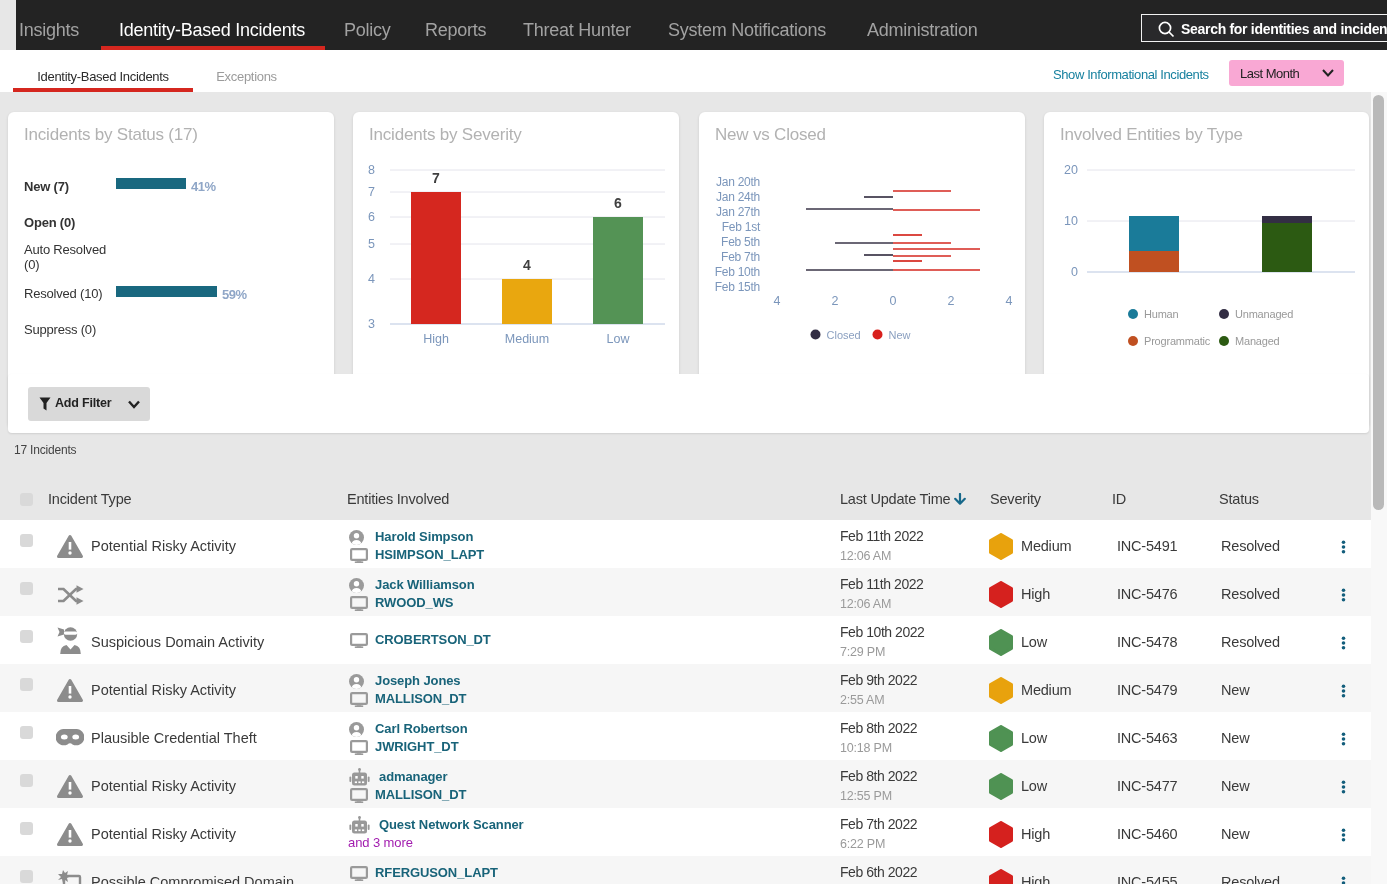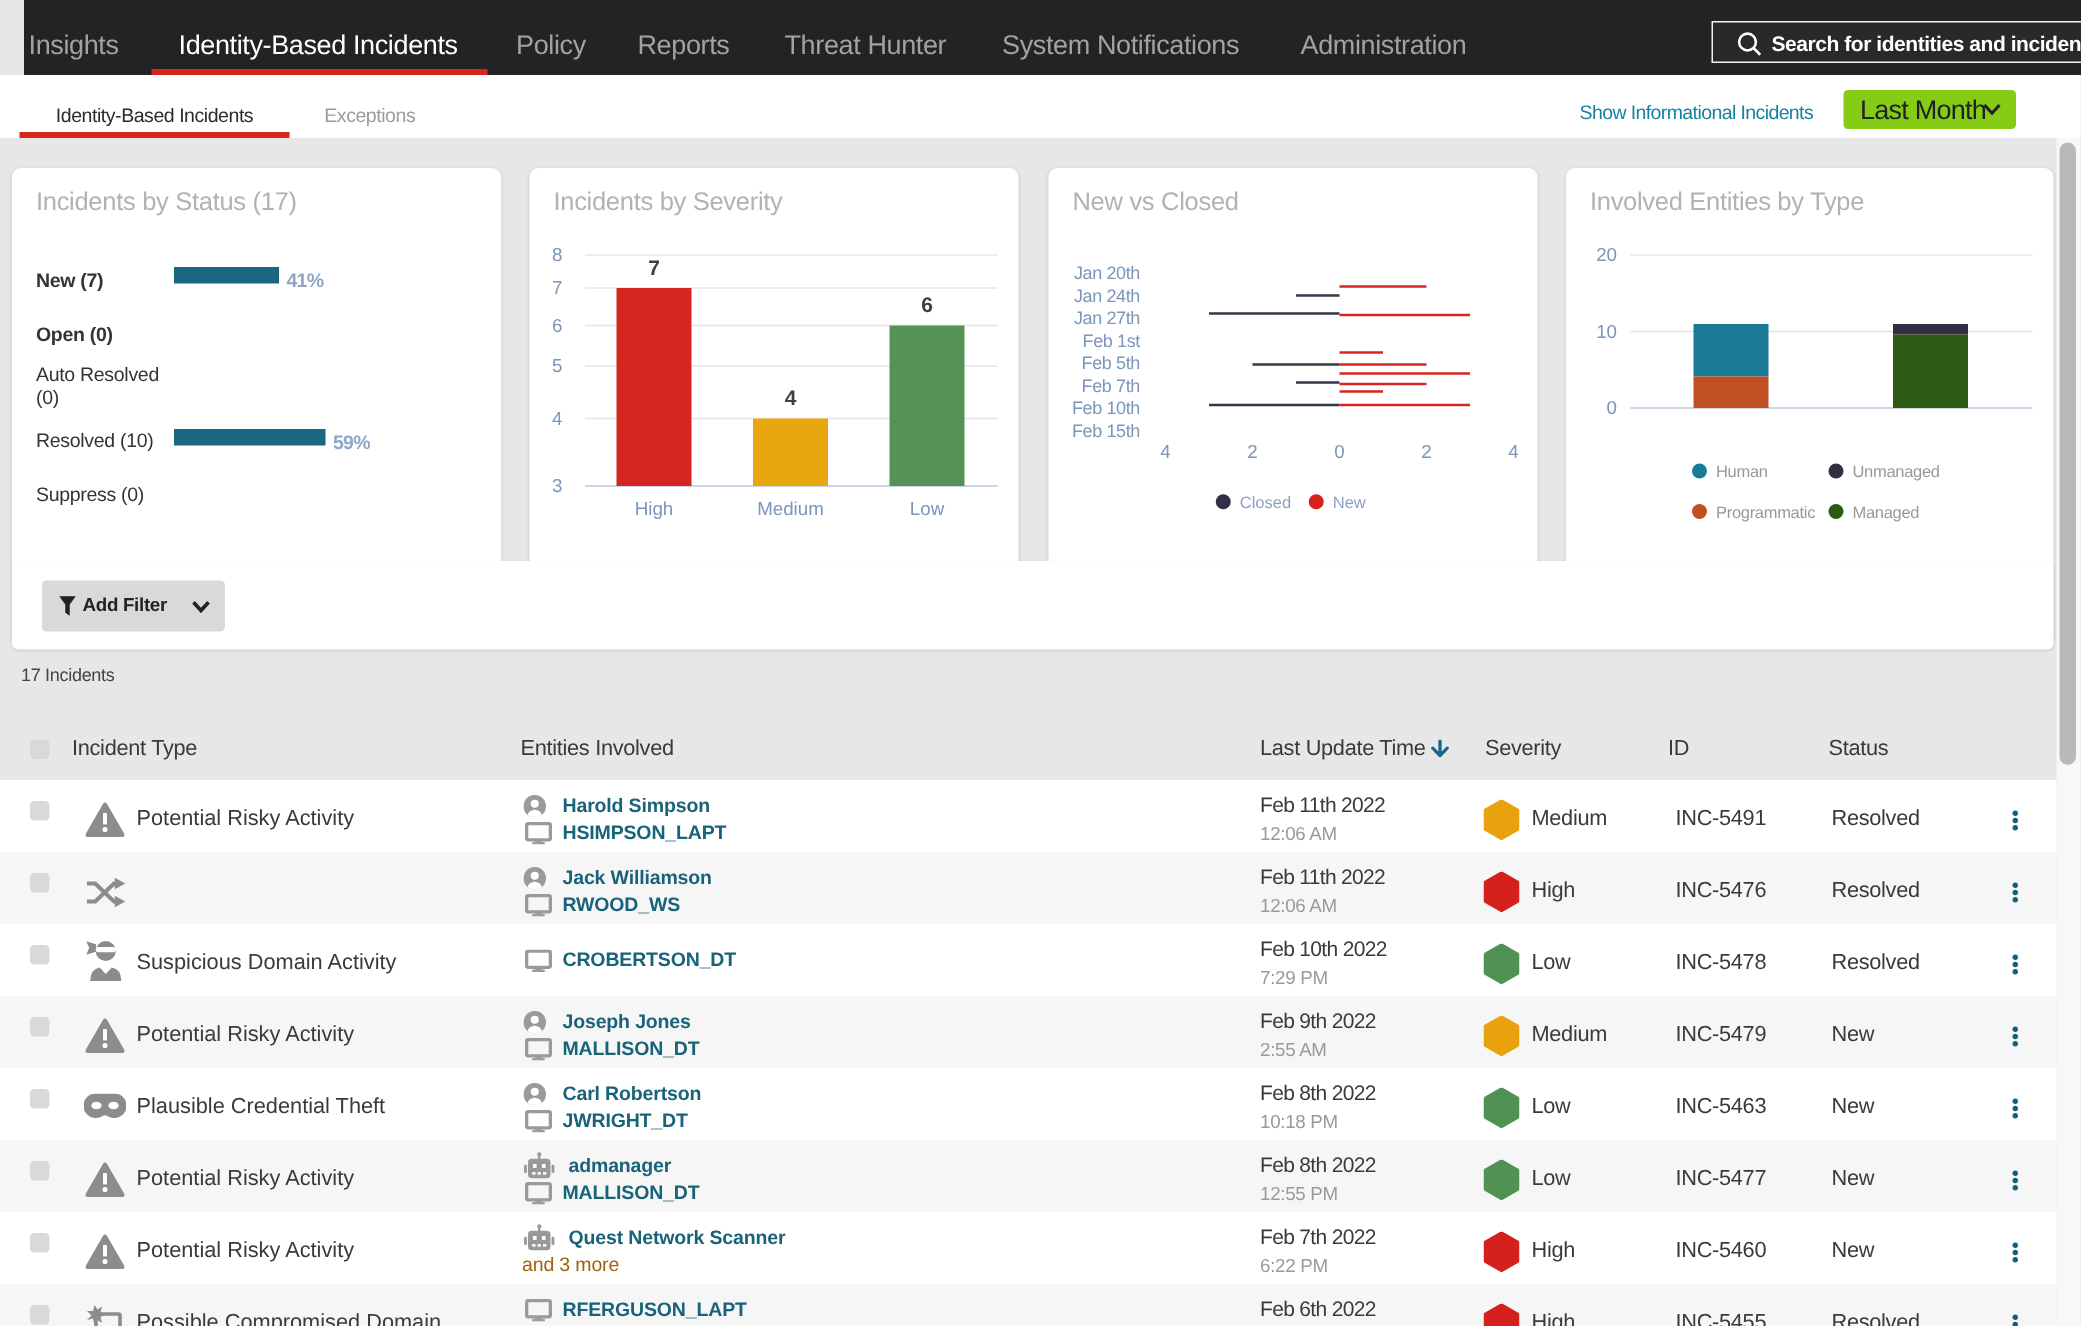--- a/index.html
+++ b/index.html
@@ -12,21 +12,21 @@
 #nav .redbar { position:absolute; left:85px; top:46px; width:224px; height:4px; background:#d5271f; }
 #searchbox { position:absolute; left:1125px; top:14px; width:259px; height:28px; border:1.5px solid #f2f2f2; background:#29292b; color:#fff; overflow:hidden; }
 #searchbox .stext { position:absolute; left:39px; top:6px; font-size:14px; font-weight:bold; letter-spacing:-0.3px; color:#fff; white-space:nowrap; }
 
 #subbar { position:absolute; left:0; top:50px; width:1387px; height:42px; background:#fff; }
 .tab { position:absolute; top:0; height:42px; line-height:53px; text-align:center; font-size:13px; letter-spacing:-0.3px; }
 #tab1 { left:13px; width:180px; color:#2b2b2b; }
 #tab1:after { content:""; position:absolute; left:0; bottom:0; width:180px; height:4px; background:#d5271f; }
 #tab2 { left:204px; width:85px; color:#9b9b9b; }
 #showinf { position:absolute; left:1053px; top:0; height:25px; line-height:50px; color:#17819f; font-size:13px; letter-spacing:-0.4px; }
-#lastmonth { position:absolute; left:1229px; top:60px; width:115px; height:26px; background:#84cc16; border-radius:3px; font-size:18px; letter-spacing:-0.5px; color:#222; line-height:27px; }
+#lastmonth { position:absolute; left:1229px; top:60px; width:115px; height:26px; background:#f9a8d4; border-radius:3px; font-size:13px; letter-spacing:-0.5px; color:#222; line-height:27px; }
 #lastmonth span { margin-left:11px; }
 
 .card { position:absolute; top:112px; height:316px; background:#fff; border-radius:6px; box-shadow:0 1px 3px rgba(0,0,0,0.12); }
 .ctitle { position:absolute; left:16px; top:13px; font-size:17px; letter-spacing:-0.2px; color:#b2b2b2; }
 #card1 { left:8px; width:326px; }
 #card2 { left:353px; width:326px; }
 #card3 { left:699px; width:326px; }
 #card4 { left:1044px; width:325px; }
 
 .srow { position:absolute; left:16px; font-size:13px; letter-spacing:-0.2px; color:#333; line-height:15px; }
@@ -39,21 +39,21 @@
 #count { position:absolute; left:14px; top:443px; font-size:12px; letter-spacing:-0.2px; color:#444; }
 
 #thead { position:absolute; left:0; top:478px; width:1371px; height:42px; }
 .hcell { position:absolute; top:0; height:42px; line-height:42px; font-size:14.5px; letter-spacing:-0.2px; color:#3a3a3a; }
 .checkbox { position:absolute; width:13px; height:13px; background:#d9d9d9; border-radius:3px; }
 .row { position:absolute; left:0; width:1371px; height:48px; }
 .row.odd { background:#fff; }
 .row.even { background:#f6f6f6; }
 .itype { position:absolute; left:91px; top:0; height:48px; line-height:52px; font-size:14.5px; color:#3a3a3a; white-space:nowrap; }
 .ent { position:absolute; left:375px; font-size:13px; font-weight:bold; letter-spacing:-0.1px; line-height:16px; color:#186379; white-space:nowrap; }
-.entmore { position:absolute; left:348px; font-size:13px; letter-spacing:-0.1px; line-height:16px; color:#a16207; white-space:nowrap; }
+.entmore { position:absolute; left:348px; font-size:13px; letter-spacing:-0.1px; line-height:16px; color:#a21caf; white-space:nowrap; }
 .date1 { position:absolute; left:840px; top:8px; font-size:14px; letter-spacing:-0.45px; line-height:16px; color:#3a3a3a;text-align:right; }
 .date2 { position:absolute; left:840px; top:29px; font-size:12.5px; letter-spacing:-0.2px; line-height:15px; color:#9a9a9a; }
 .sevtext { position:absolute; left:1021px; top:0; height:48px; line-height:52px; font-size:14.5px; letter-spacing:-0.2px; color:#3a3a3a; }
 .idtext { position:absolute; left:1117px; top:0; height:48px; line-height:52px; font-size:14.5px; letter-spacing:-0.2px; color:#3a3a3a; }
 .sttext { position:absolute; left:1221px; top:0; height:48px; line-height:52px; font-size:14.5px; letter-spacing:-0.2px; color:#3a3a3a; }
 .hexwrap { position:absolute; left:989px; top:13px; }
 .kebab { position:absolute; left:1340px; top:20px; }
 .icon { position:absolute; left:56px; top:12px; }
 .eicon { position:absolute; left:349px; }
 

